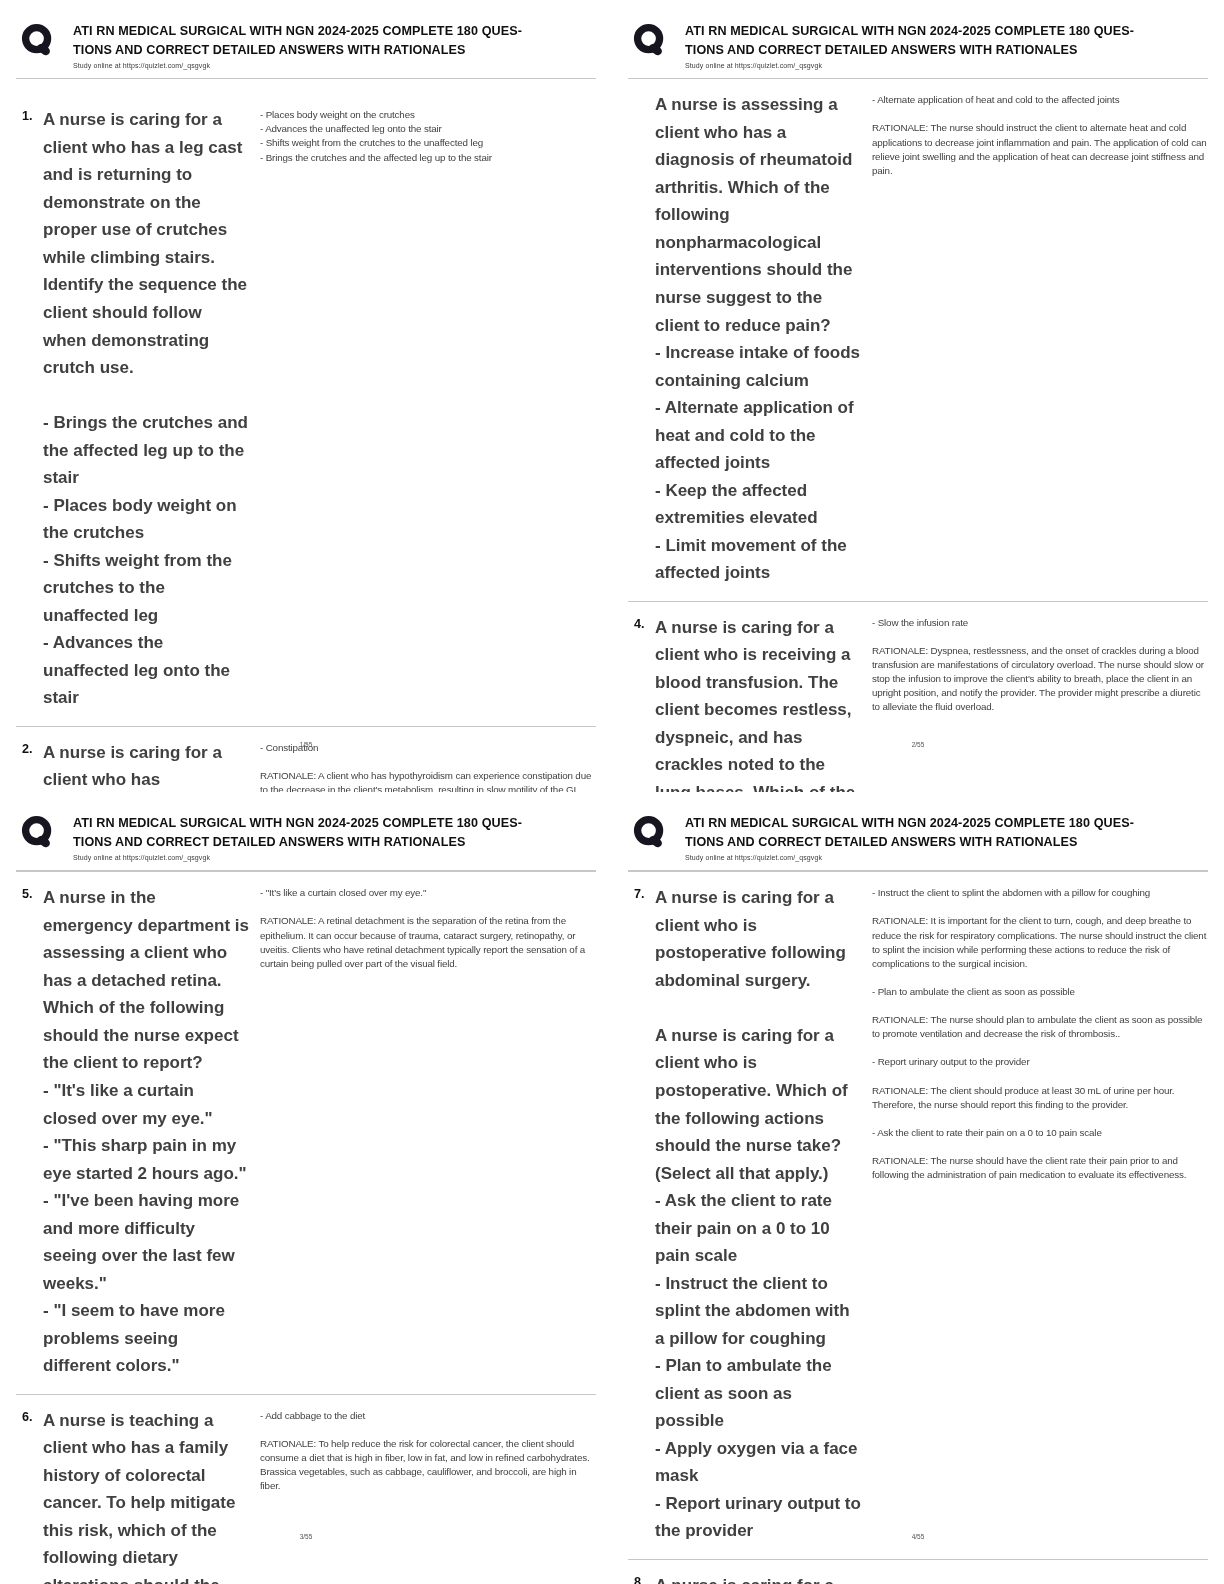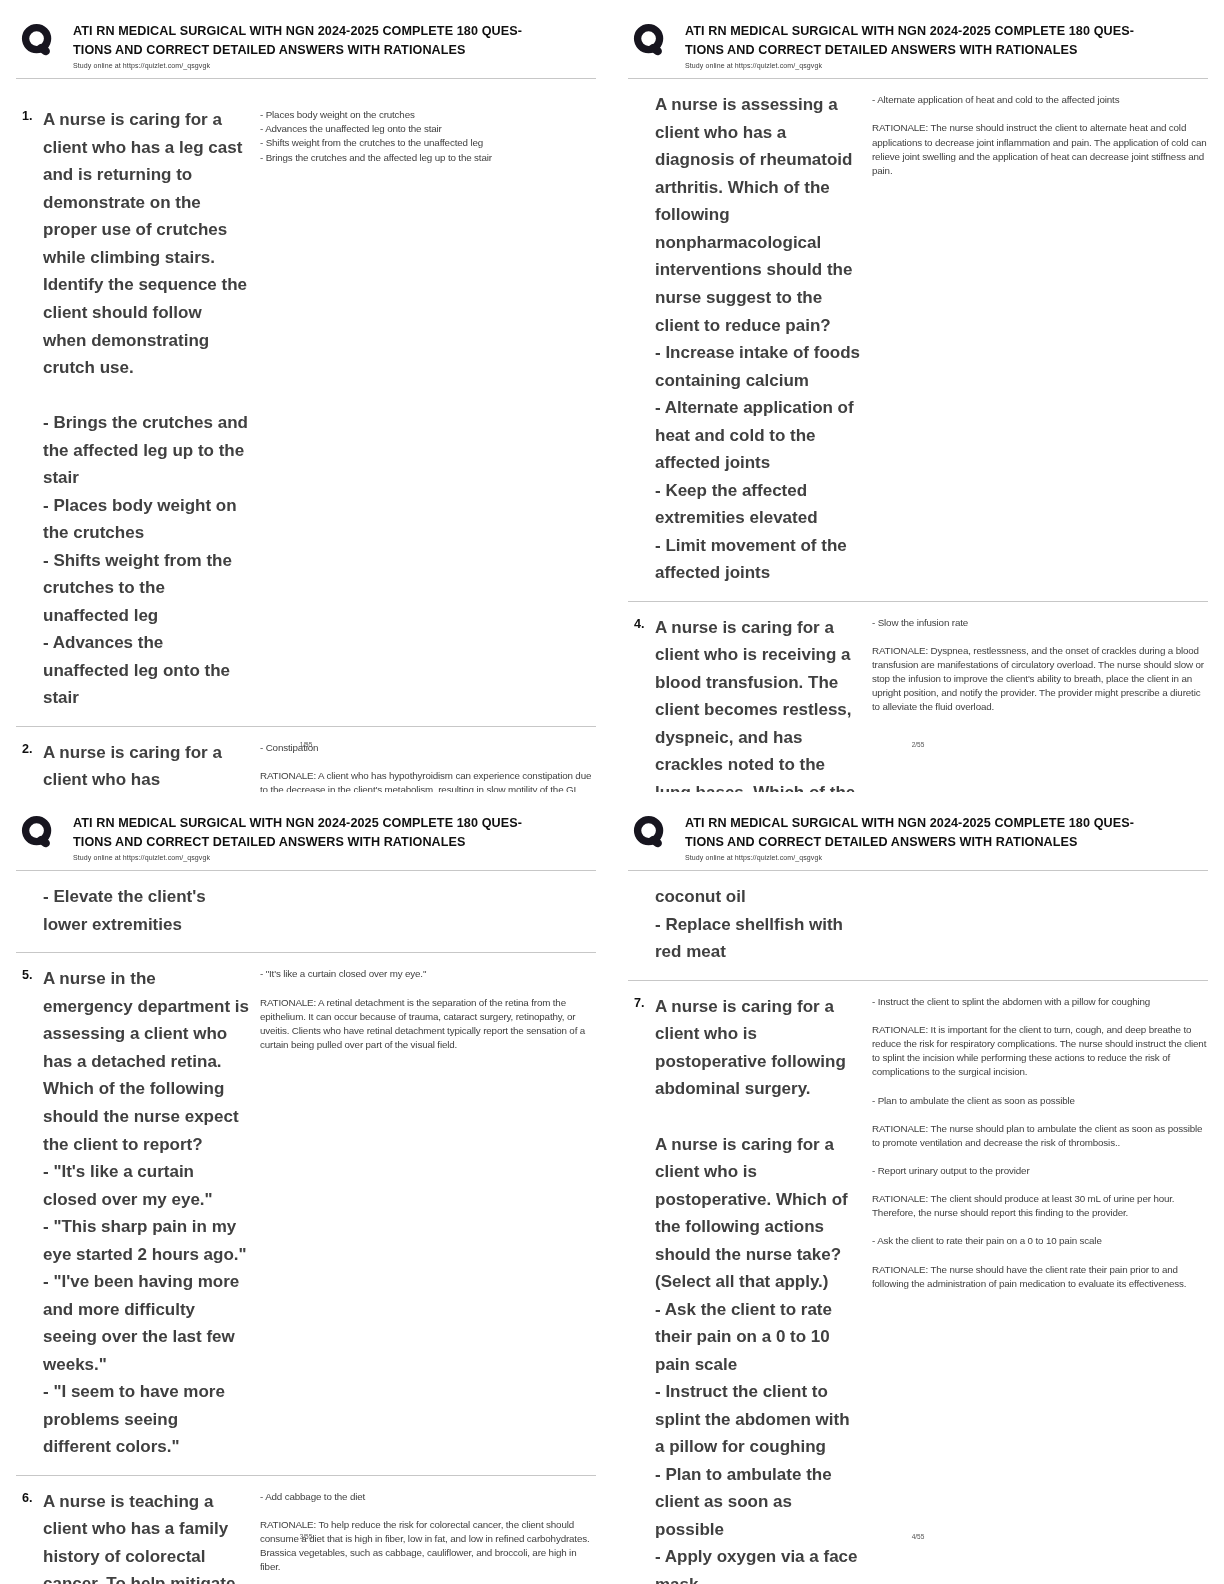--- a/index.html
+++ b/index.html
@@ -158,25 +158,20 @@
       </svg>
     </div>
     <div>
       <div class="title">ATI RN MEDICAL SURGICAL WITH NGN 2024-2025 COMPLETE 180 QUES-
 TIONS AND CORRECT DETAILED ANSWERS WITH RATIONALES</div>
       <div class="study">Study online at https://quizlet.com/_qsgvgk</div>
     </div>
   </div>
   <hr class="rule hdr-rule">
 
-  <div class="qa">
-    <div class="qnum"></div>
-    <div class="qtext">- Elevate the client's lower extremities</div>
-    <div class="atext"></div>
-  </div>
   <hr class="rule">
 
   <div class="qa">
     <div class="qnum">5.</div>
     <div class="qtext">A nurse in the emergency department is assessing a client who has a detached retina. Which of the following should the nurse expect the client to report?
 - "It's like a curtain closed over my eye."
 - "This sharp pain in my eye started 2 hours ago."
 - "I've been having more and more difficulty seeing over the last few weeks."
 - "I seem to have more problems seeing different colors."</div>
     <div class="atext">- "It's like a curtain closed over my eye."
@@ -208,26 +203,20 @@
       </svg>
     </div>
     <div>
       <div class="title">ATI RN MEDICAL SURGICAL WITH NGN 2024-2025 COMPLETE 180 QUES-
 TIONS AND CORRECT DETAILED ANSWERS WITH RATIONALES</div>
       <div class="study">Study online at https://quizlet.com/_qsgvgk</div>
     </div>
   </div>
   <hr class="rule hdr-rule">
 
-  <div class="qa">
-    <div class="qnum"></div>
-    <div class="qtext">coconut oil
-- Replace shellfish with red meat</div>
-    <div class="atext"></div>
-  </div>
   <hr class="rule">
 
   <div class="qa">
     <div class="qnum">7.</div>
     <div class="qtext">A nurse is caring for a client who is postoperative following abdominal surgery.
 
 A nurse is caring for a client who is postoperative. Which of the following actions should the nurse take? (Select all that apply.)
 - Ask the client to rate their pain on a 0 to 10 pain scale
 - Instruct the client to splint the abdomen with a pillow for coughing
 - Plan to ambulate the client as soon as possible

